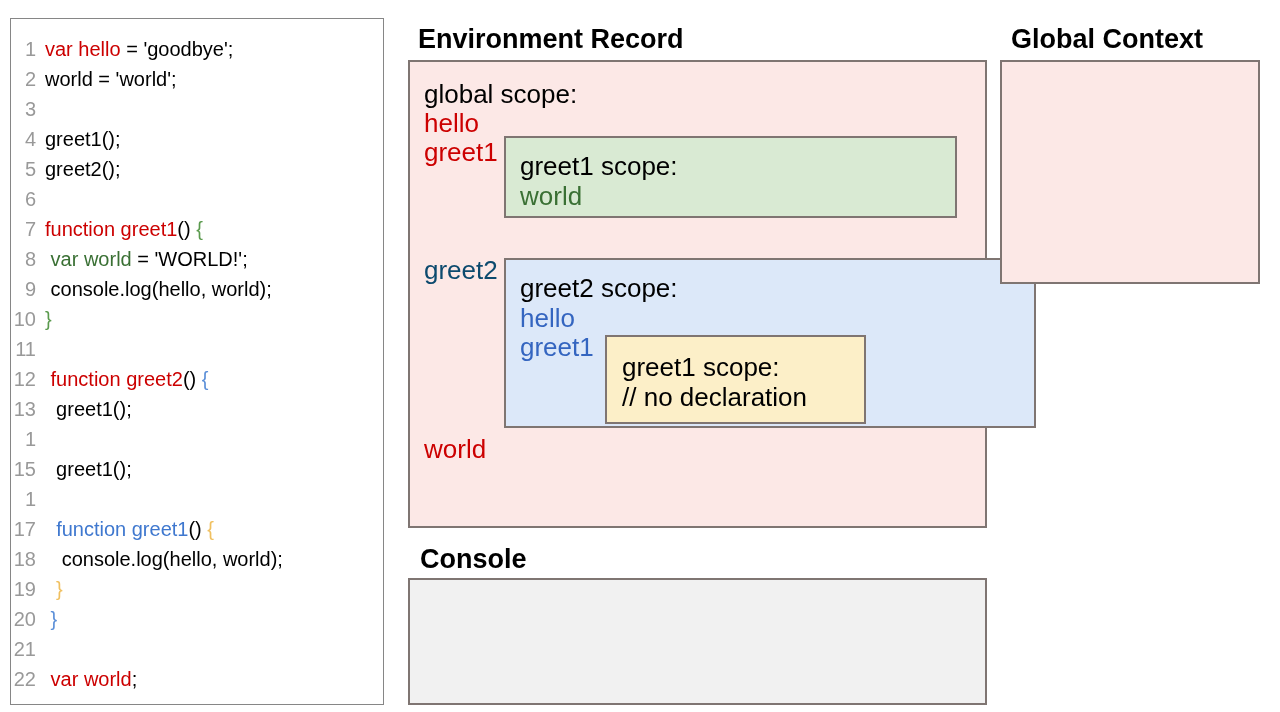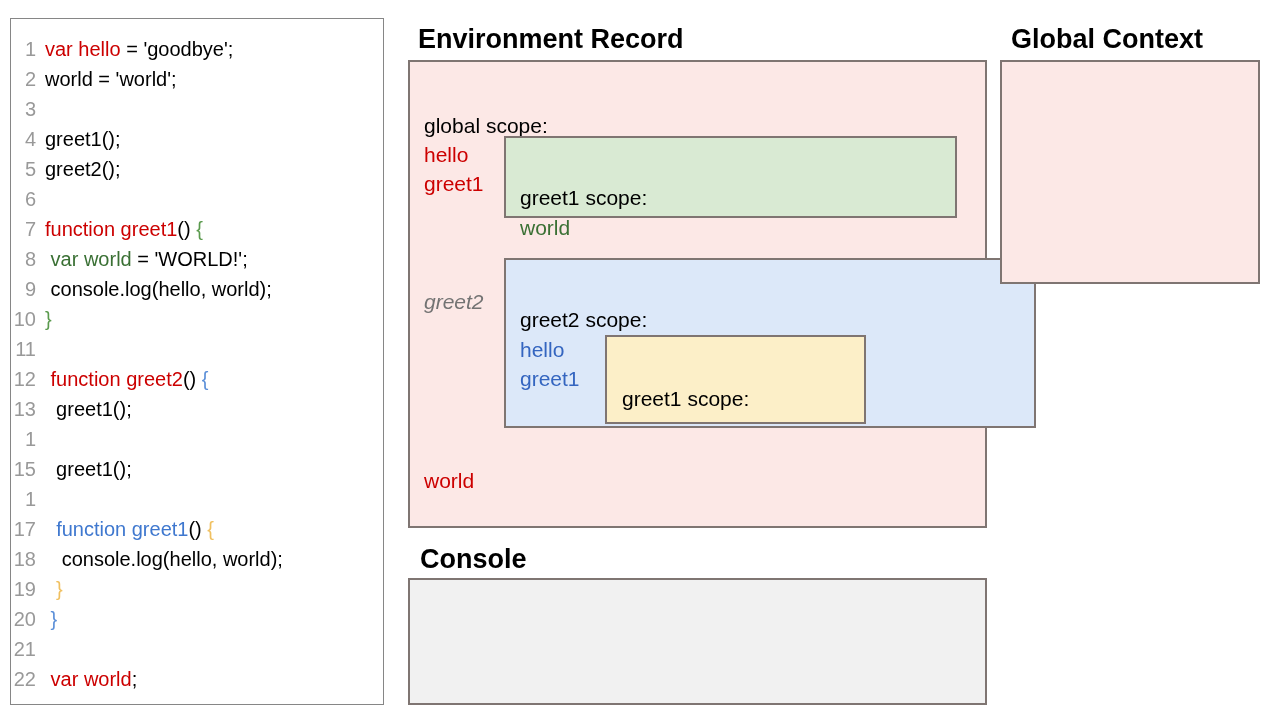--- a/index.html
+++ b/index.html
@@ -77,29 +77,28 @@
     left: 408px;
     top: 60px;
     width: 579px;
     height: 468px;
     background: #fce8e6;
     border: 2px solid #7f7572;
     box-sizing: border-box;
   }
   .scope-label {
     position: absolute;
-    font-size: 21px;
+    font-size: 26px;
     white-space: nowrap;
     line-height: 28px;
-    margin-top: 32px;
   }
   #env-heading { left: 14px; top: 18px; color: #000000; }
   #env-var-hello  { left: 14px; top: 47px;  color: #cc0000; }
   #env-var-greet1 { left: 14px; top: 76px;  color: #cc0000; }
-  #env-var-greet2 { left: 14px; top: 194px; color: #737373; font-style: italic; }
+  #env-var-greet2 { left: 14px; top: 194px; color: #0c4a6e; }
   #env-var-world  { left: 14px; top: 373px; color: #cc0000; }
 
   
   #green-box {
     position: absolute;
     left: 94px;
     top: 74px;
     width: 453px;
     height: 82px;
     background: #d9ead3;
@@ -206,19 +205,20 @@
     <div class="scope-label" id="green-world">world</div>
   </div>
 
   <div id="blue-box">
     <div class="scope-label" id="blue-heading">greet2 scope:</div>
     <div class="scope-label" id="blue-hello">hello</div>
     <div class="scope-label" id="blue-greet1">greet1</div>
 
     <div id="yellow-box">
       <div class="scope-label" id="yellow-heading">greet1 scope:</div>
+      <div class="scope-label" id="yellow-nodecl">// no declaration</div>
     </div>
   </div>
 </div>
 
 <div id="global-box"></div>
 
 <div id="console-box"></div>
 
 </body></html>

